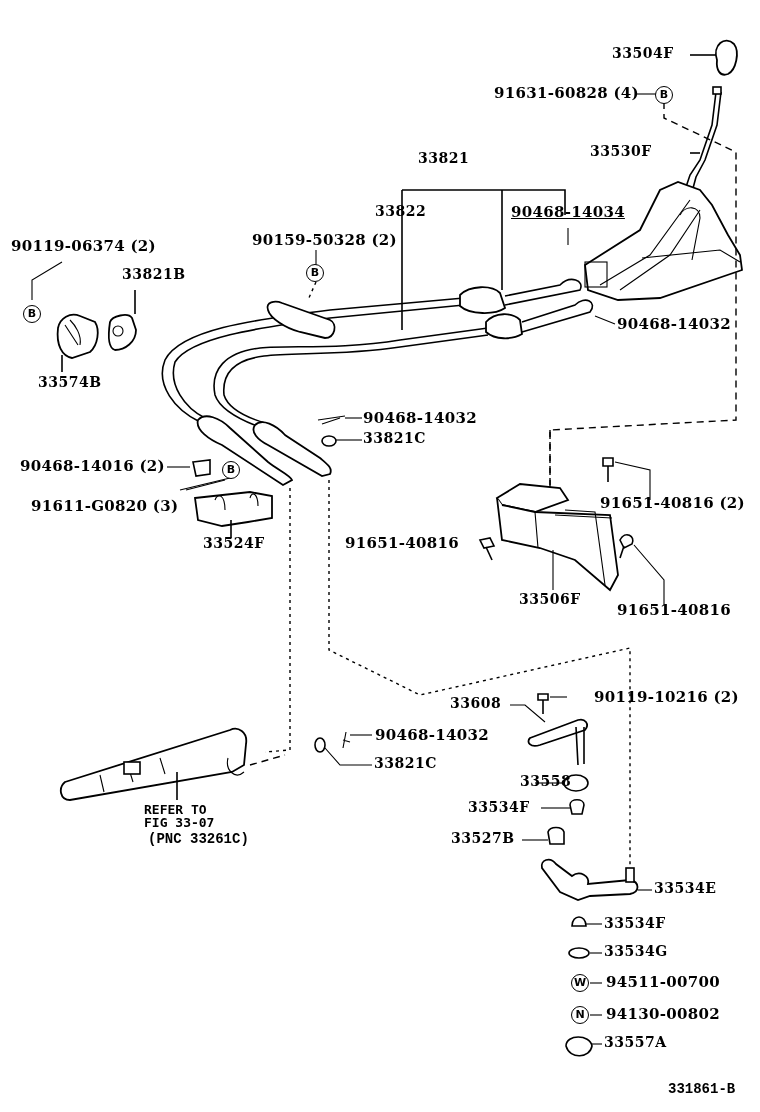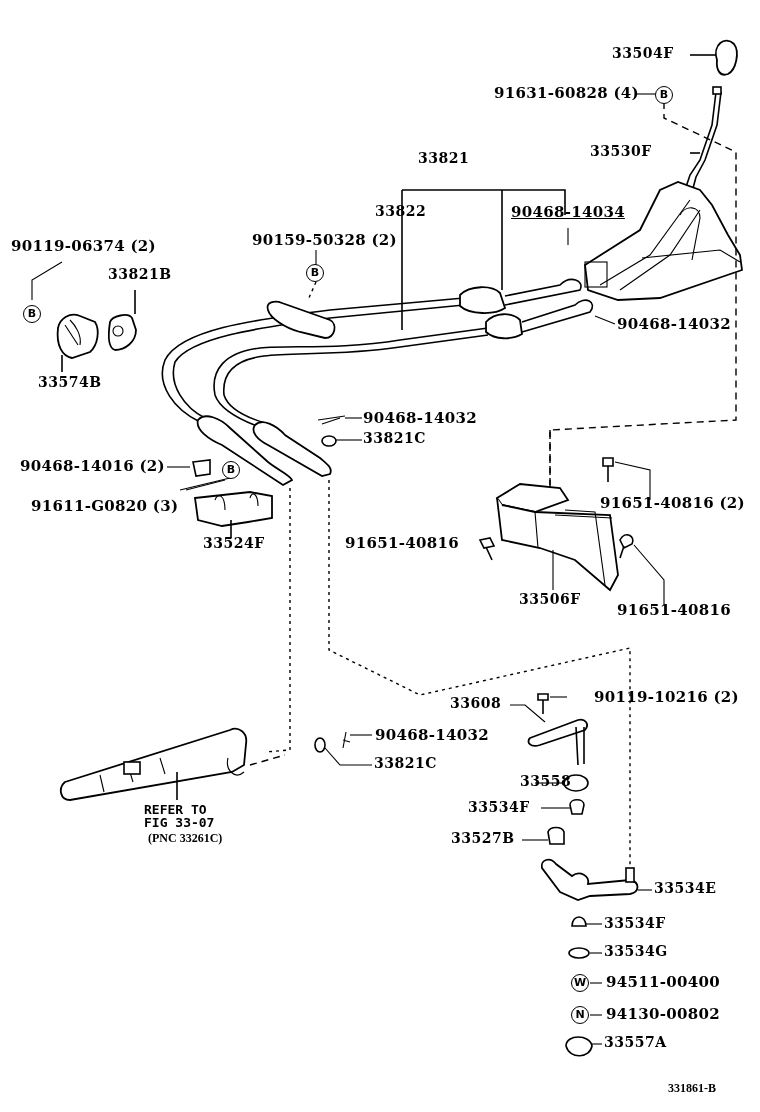--- a/index.html
+++ b/index.html
@@ -15,21 +15,21 @@
       position: absolute;
       font-family: "DejaVu Serif", serif;
       font-weight: bold;
       color: #000;
       white-space: nowrap;
       line-height: 1;
     }
     .big { font-size: 14px; letter-spacing: 0.5px; }
     .med { font-size: 15px; letter-spacing: 0.3px; }
     .small { font-family: "DejaVu Sans Mono", monospace; font-size: 13px; font-weight: bold; }
-    .tiny { font-family: Liberation Serif, serif; font-size: 12px; font-weight: bold; }
+    .tiny { font-family: Liberation Mono, monospace; font-size: 14px; font-weight: bold; }
     .sym {
       position: absolute; width: 16px; height: 16px; border: 1.6px solid #000; border-radius: 50%;
       font-family: "DejaVu Sans", sans-serif; font-weight: bold; font-size: 11px; line-height: 16px;
       text-align: center; background: #fff; box-sizing: content-box;
     }
   </style>
 </head>
 <body>
 
 <div id="canvas">
@@ -176,21 +176,21 @@
 
   
   <div class="lbl big" style="left:612px;top:46px;">33504F</div>
   <div class="lbl med" style="left:494px;top:86px;">91631-60828 (4)</div>
   <div class="lbl big" style="left:590px;top:144px;">33530F</div>
   <div class="lbl big" style="left:418px;top:151px;">33821</div>
   <div class="lbl big" style="left:375px;top:204px;">33822</div>
   <div class="lbl med" style="left:511px;top:205px;text-decoration:underline;">90468-14034</div>
   <div class="lbl med" style="left:617px;top:317px;">90468-14032</div>
   <div class="lbl med" style="left:11px;top:239px;">90119-06374 (2)</div>
-  <div class="lbl big" style="left:108px;top:267px;text-align:right;">33821B</div>
+  <div class="lbl big" style="left:122px;top:267px;text-align:right;">33821B</div>
   <div class="lbl big" style="left:38px;top:375px;">33574B</div>
   <div class="lbl med" style="left:252px;top:233px;">90159-50328 (2)</div>
   <div class="lbl med" style="left:363px;top:411px;">90468-14032</div>
   <div class="lbl big" style="left:363px;top:431px;">33821C</div>
   <div class="lbl med" style="left:20px;top:459px;">90468-14016 (2)</div>
   <div class="lbl med" style="left:31px;top:499px;">91611-G0820 (3)</div>
   <div class="lbl big" style="left:203px;top:536px;">33524F</div>
   <div class="lbl med" style="left:600px;top:496px;">91651-40816 (2)</div>
   <div class="lbl med" style="left:345px;top:536px;">91651-40816</div>
   <div class="lbl big" style="left:519px;top:592px;">33506F</div>
@@ -198,21 +198,21 @@
   <div class="lbl big" style="left:450px;top:696px;">33608</div>
   <div class="lbl med" style="left:570px;top:690px;margin-left:24px;">90119-10216 (2)</div>
   <div class="lbl med" style="left:375px;top:728px;">90468-14032</div>
   <div class="lbl big" style="left:374px;top:756px;">33821C</div>
   <div class="lbl big" style="left:472px;top:774px;margin-left:48px;">33558</div>
   <div class="lbl big" style="left:468px;top:800px;">33534F</div>
   <div class="lbl big" style="left:451px;top:831px;">33527B</div>
   <div class="lbl big" style="left:654px;top:881px;">33534E</div>
   <div class="lbl big" style="left:604px;top:916px;">33534F</div>
   <div class="lbl big" style="left:604px;top:944px;">33534G</div>
-  <div class="lbl med" style="left:606px;top:975px;">94511-00400</div>
+  <div class="lbl med" style="left:606px;top:975px;">94511-00700</div>
   <div class="lbl med" style="left:606px;top:1007px;">94130-00802</div>
   <div class="lbl big" style="left:604px;top:1035px;">33557A</div>
 
   
   <div class="lbl small" style="left:144px;top:803px;">REFER TO</div>
   <div class="lbl small" style="left:144px;top:816px;">FIG 33-07</div>
   <div class="lbl tiny" style="left:148px;top:832px;">(PNC 33261C)</div>
 
   
   <div class="lbl tiny" style="left:668px;top:1082px;">331861-B</div>

